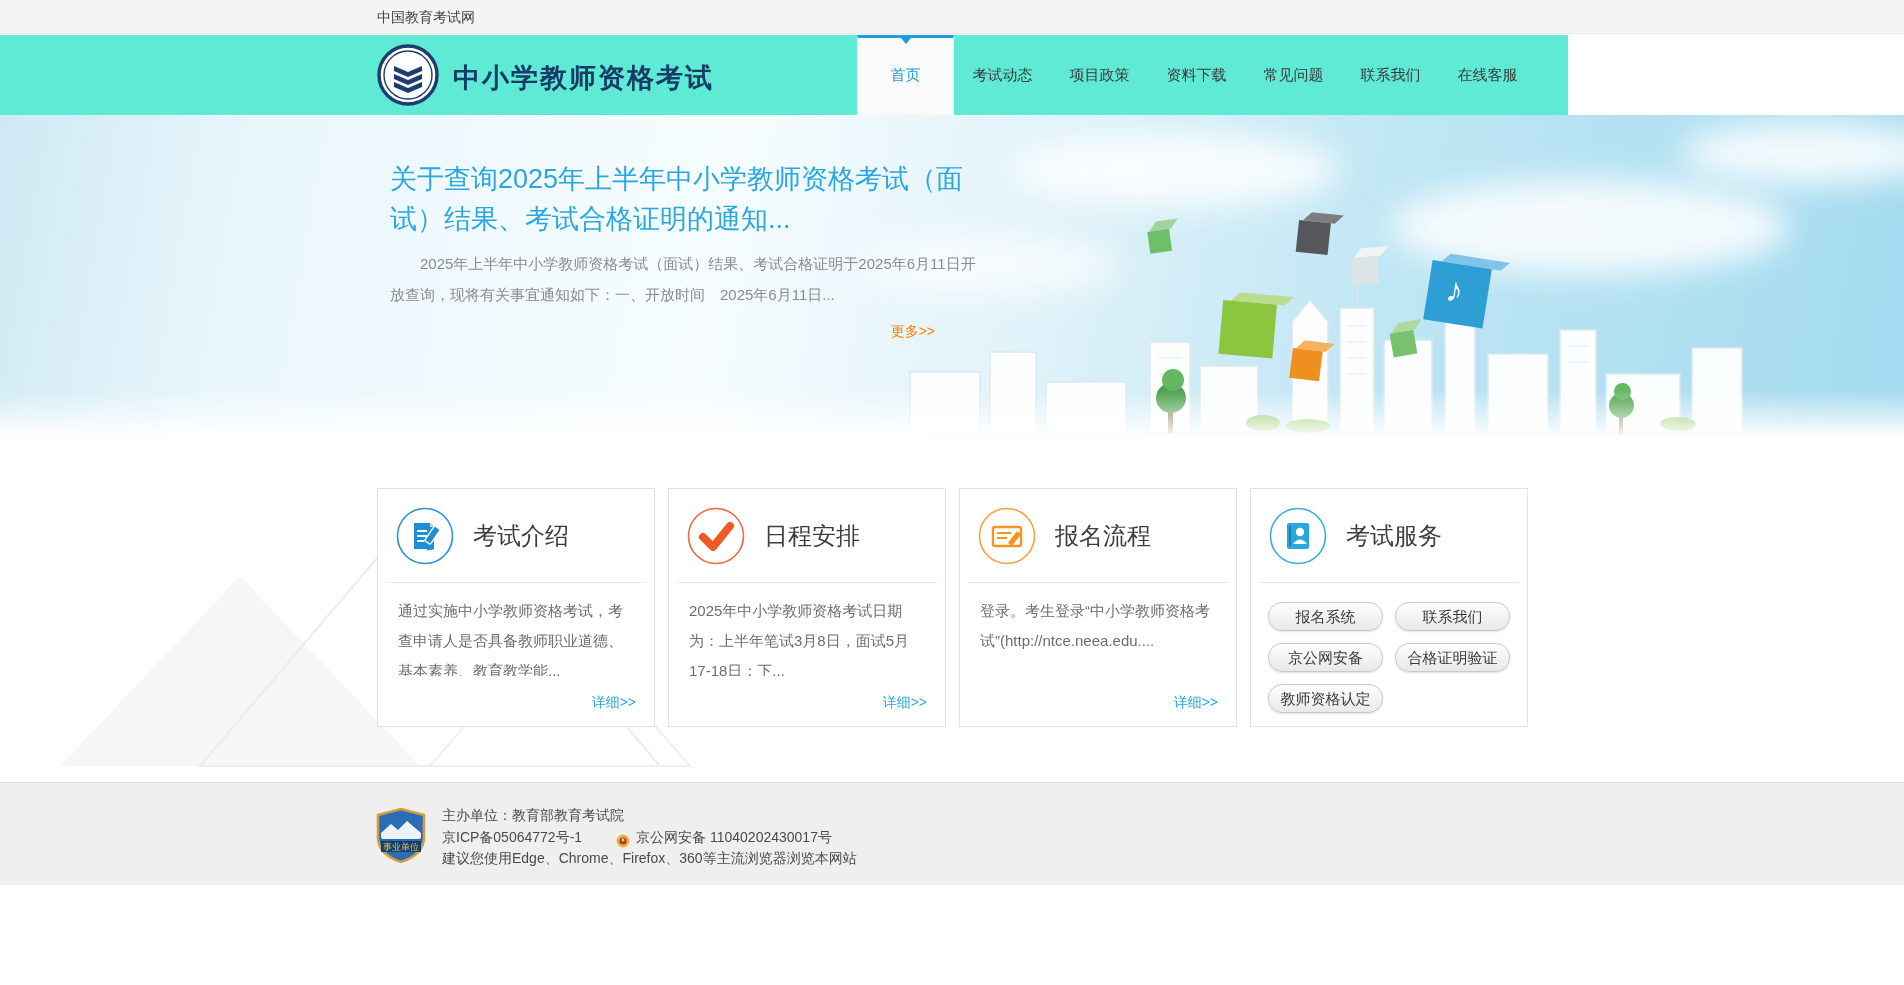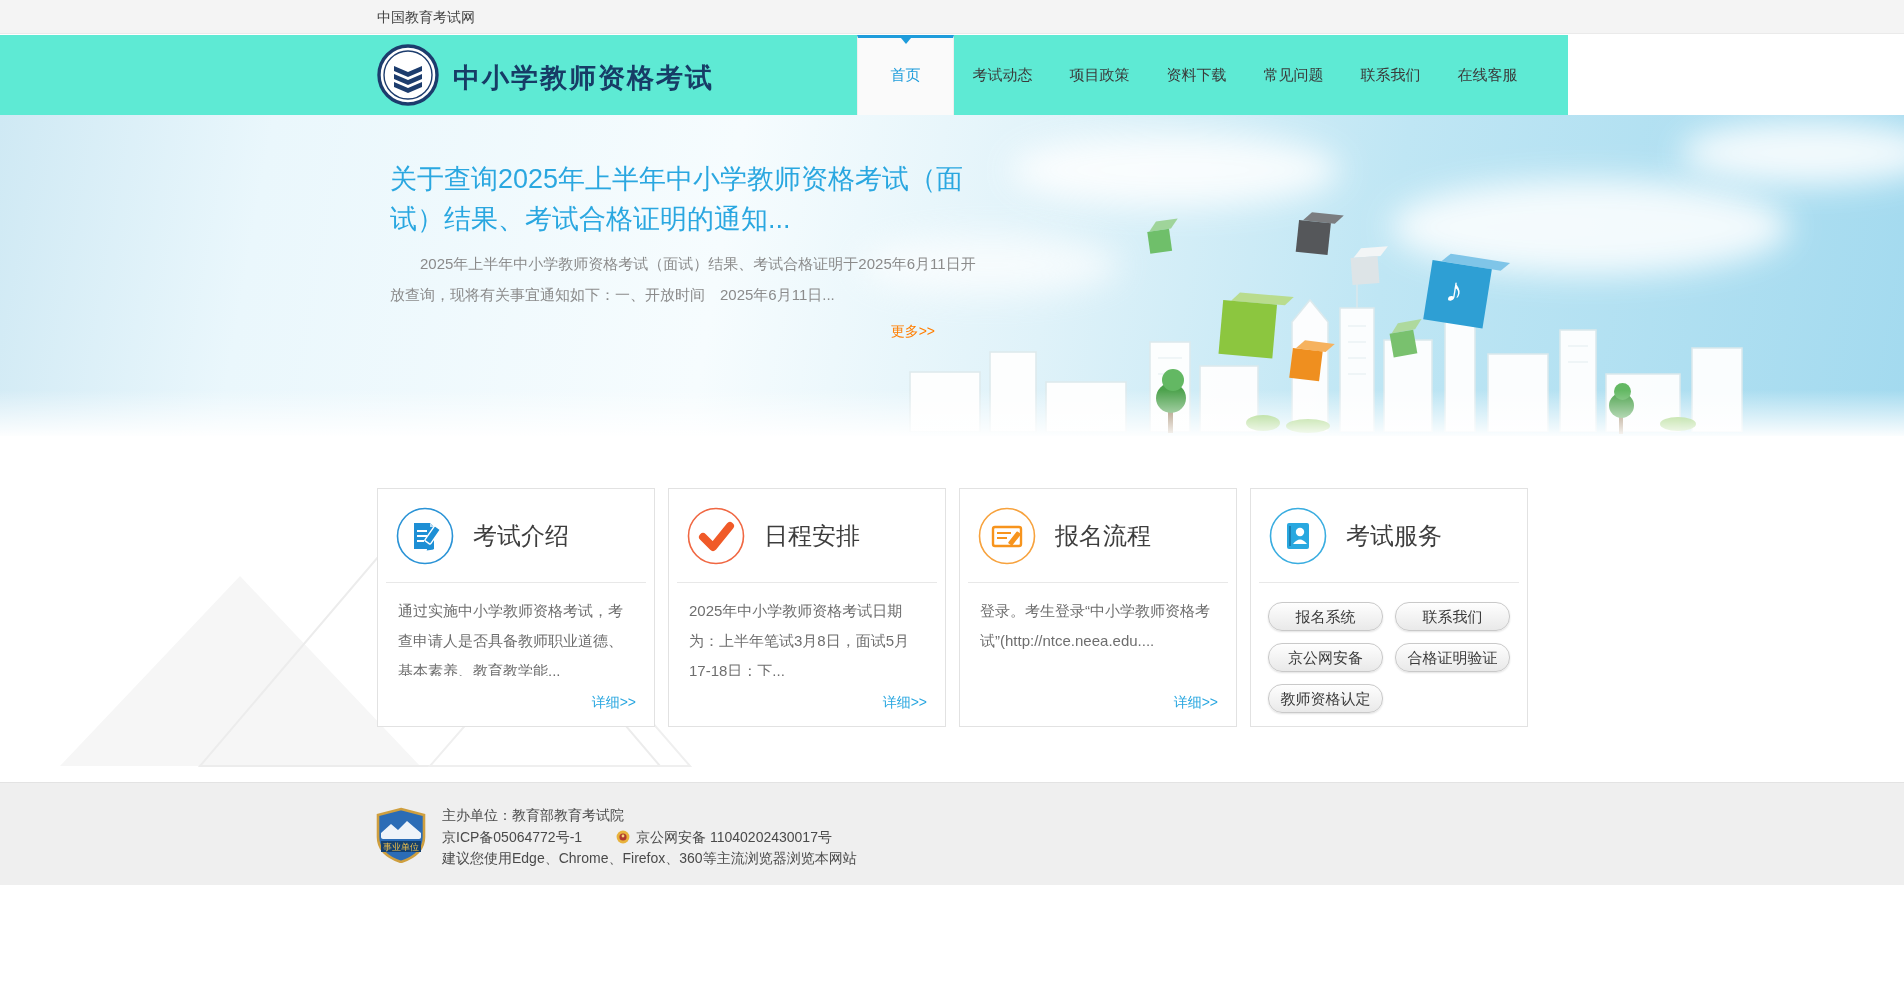--- a/index.html
+++ b/index.html
@@ -78,21 +78,21 @@
   .svc-btn { width:115px; height:29px; font-size:15px; color:#3a3a3a; text-align:center;
              line-height:27px; border:1px solid #c9c9c9; border-radius:14px; cursor:pointer;
              background:linear-gradient(#fefefe,#e9e9e9); box-shadow:0 1px 2px rgba(0,0,0,.12); }
 
   
   .footer { position:absolute; left:0; top:782px; width:1904px; height:103px;
             background:#efefef; border-top:1px solid #e3e3e3; }
   .footer-badge { position:absolute; left:375px; top:24px; }
   .footer-lines { position:absolute; left:442px; top:22px; font-size:14px;
                   color:#4a4a4a; line-height:21.5px; }
-  .footer-line2 { display:flex; align-items:center; }
+  .footer-line2 { display:flex; align-items:flex-end; }
   .icp { margin-right:34px; }
   .police-icon { margin-right:6px; display:inline-block; }
 </style>
 </head>
 <body>
 
 <div class="stage">
 
   <div class="topbar">
     <span class="topbar-site">中国教育考试网</span>

